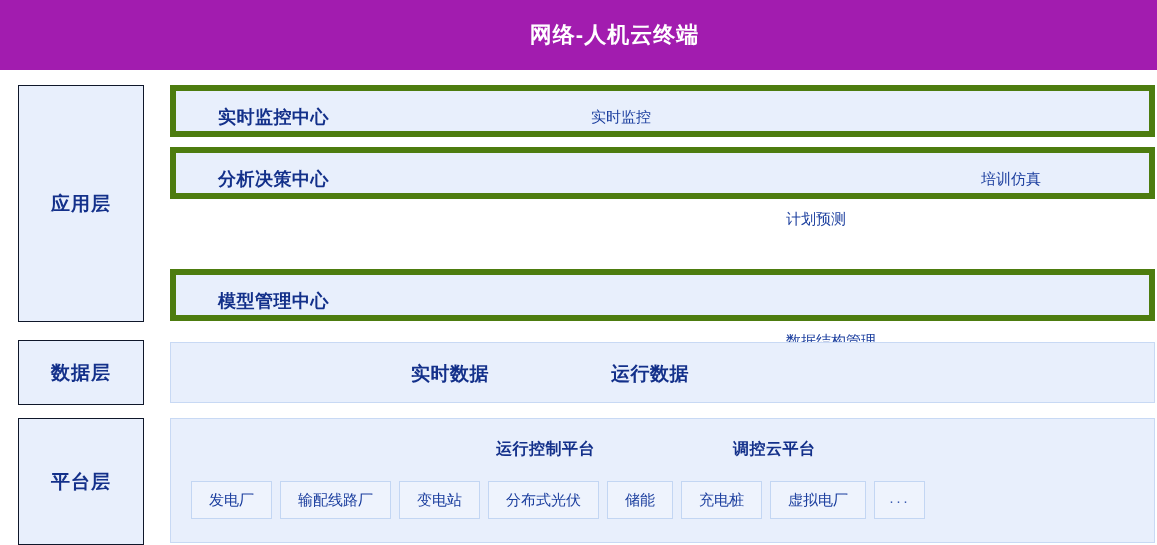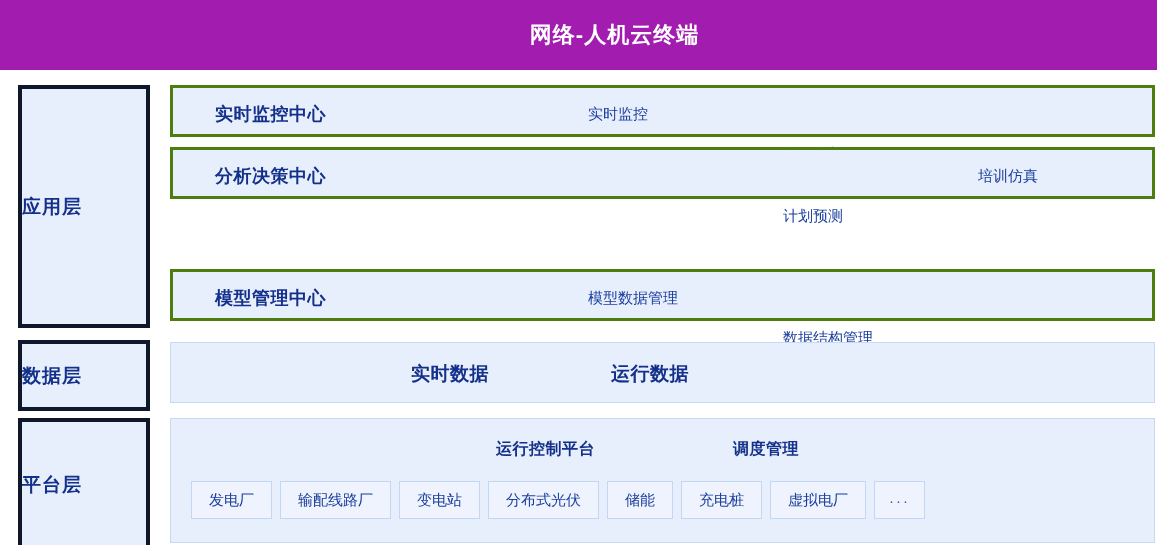--- a/index.html
+++ b/index.html
@@ -20,29 +20,29 @@
     display:flex;align-items:center;justify-content:center;padding-left:36px;
   }
   .header-title{
     color:#ffffff;font-size:22px;font-weight:bold;letter-spacing:1px;
   }
 
   
   .layer-label{
     position:absolute;
     background:#E8EFFC;
-    border:4px solid #0f172a;
-    display:flex;align-items:center;
+    border:1px solid #0f172a;
+    display:flex;align-items:center;justify-content:center;
     color:#13308A;font-size:19px;font-weight:bold;letter-spacing:1px;
   }
 
   
   .app-row{
     position:absolute;left:170px;width:985px;height:52px;
-    background:#E8EFFC;border:3px solid #4d7c0f;
+    background:#E8EFFC;border:6px solid #4d7c0f;
     box-sizing:border-box;
   }
   .app-row .row-title{
     position:absolute;left:42px;top:0;height:52px;
     display:flex;align-items:center;
     font-size:18px;font-weight:bold;color:#13308A;letter-spacing:.5px;
   }
   .app-row .row-item{
     position:absolute;top:0;height:52px;
     display:flex;align-items:center;
@@ -112,40 +112,39 @@
 
   <div class="app-row" style="top:147px;">
     <div class="row-title">分析决策中心</div>
     <div class="row-item col-2">计划预测</div>
     <div class="row-item" style="left:805px;">培训仿真</div>
   </div>
 
 
   <div class="app-row" style="top:269px;">
     <div class="row-title">模型管理中心</div>
-    <div class="row-item col-1">模型数据管理</div>
     <div class="row-item col-2">数据结构管理</div>
   </div>
 
   <div class="layer-label" style="left:18px;top:340px;width:124px;height:63px;">
     <span>数据层</span>
   </div>
 
   <div class="data-panel">
     <div class="data-item d1">实时数据</div>
     <div class="data-item d2">运行数据</div>
   </div>
 
   <div class="layer-label" style="left:18px;top:418px;width:124px;height:125px;">
     <span>平台层</span>
   </div>
 
   <div class="plat-panel">
     <div class="plat-title pt0">运行控制平台</div>
-    <div class="plat-title pt1">调度管理</div>
+    <div class="plat-title pt1">调控云平台</div>
 
     <div class="chip-row">
       <div class="chip">发电厂</div>
       <div class="chip">输配线路厂</div>
       <div class="chip">变电站</div>
       <div class="chip">分布式光伏</div>
       <div class="chip">储能</div>
       <div class="chip">充电桩</div>
       <div class="chip">虚拟电厂</div>
       <div class="chip ellipsis">···</div>

